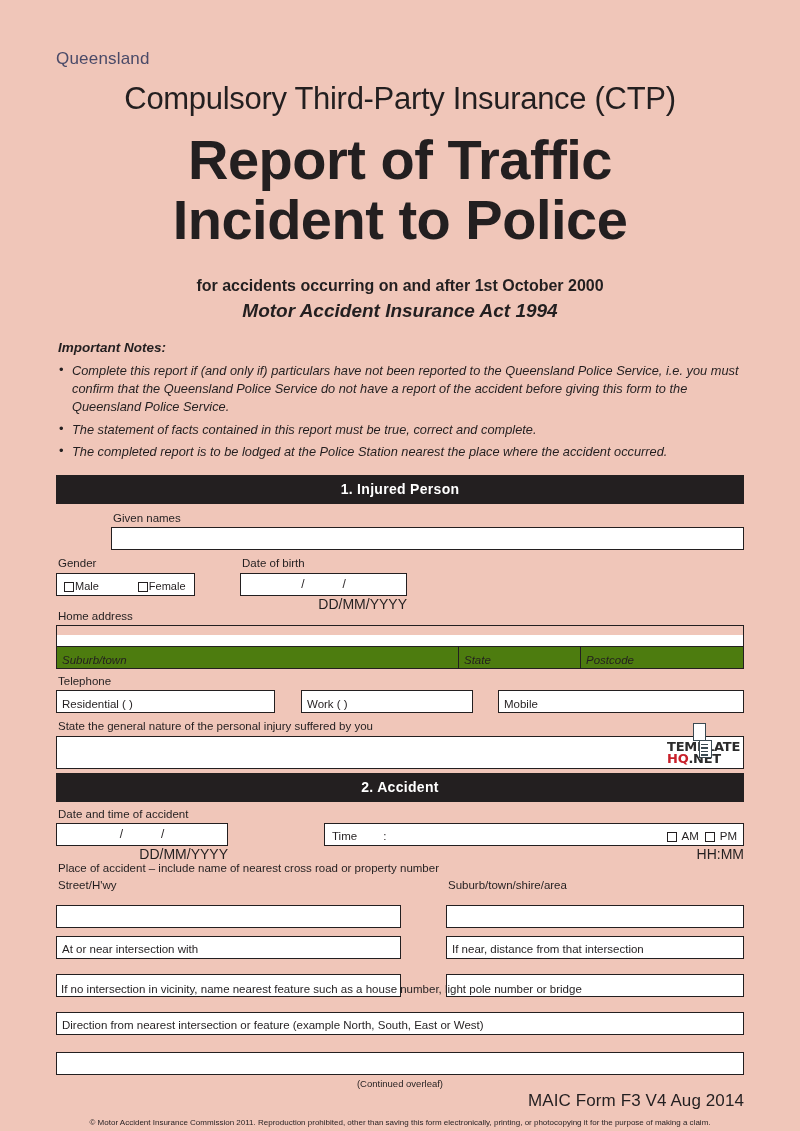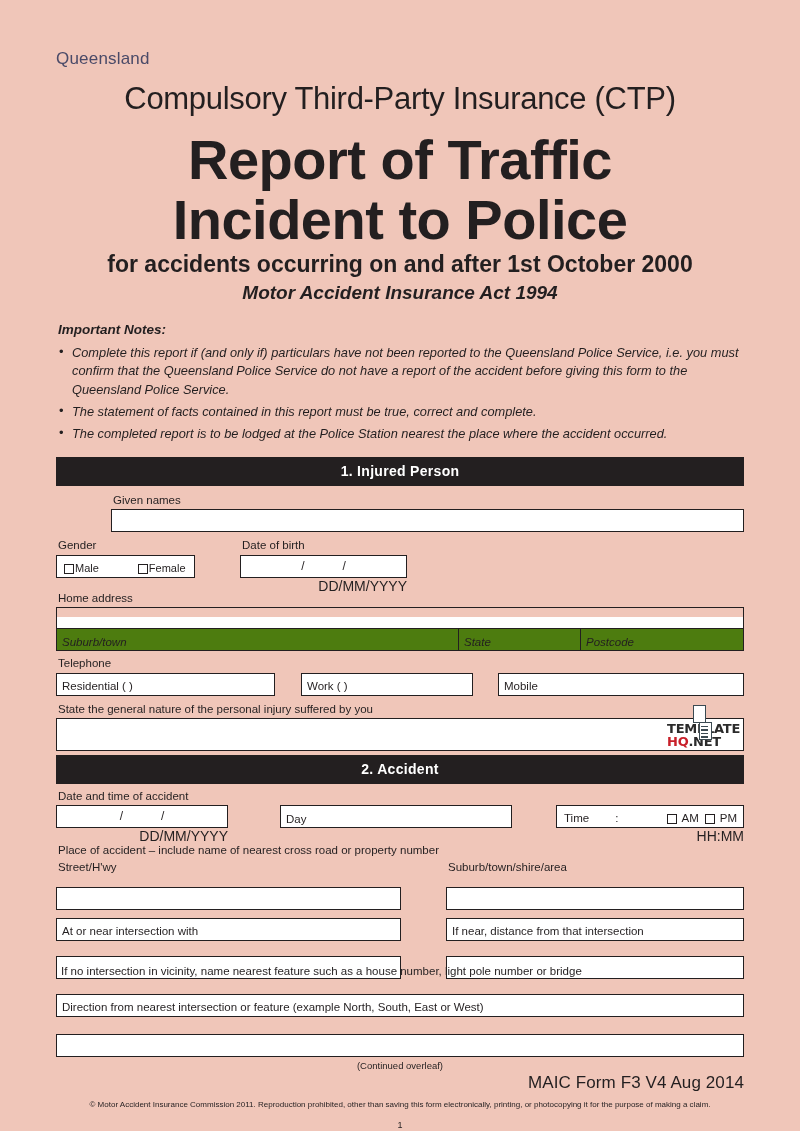--- a/index.html
+++ b/index.html
@@ -49,23 +49,24 @@
   .title-main {
     font-size: 56px;
     font-weight: bold;
     text-align: center;
     line-height: 1.08;
     letter-spacing: -0.5px;
     margin-top: 16px;
     color: #231f20;
   }
   .subtitle1 {
-    font-size: 23px;
-    font-weight: bold;
-    text-align: center;
+    font-size: 16px;
+    font-weight: bold;
+    text-align: center;
+    margin-top: 26px;
     line-height: 1.15;
   }
   .subtitle2 {
     font-size: 19px;
     font-weight: bold;
     font-style: italic;
     text-align: center;
     margin-top: 5px;
     line-height: 1.15;
   }
@@ -439,25 +440,20 @@
     <div class="flabel nomargin">Date and time of accident</div>
     <div class="row">
       <div style="width:172px;">
         <div class="fbox">
           <div class="slashes">//</div>
           <span class="inbox-label"></span>
         </div>
         <div class="sublabel">DD/MM/YYYY</div>
       </div>
       <div style="width:52px;"></div>
-      <div style="width:232px;">
-        <div class="fbox">
-          <span class="inbox-label">Day</span>
-        </div>
-      </div>
       <div style="width:44px;"></div>
       <div style="flex:1;">
         <div class="time-box">
           <span>Time</span>
           <span class="time-colon">:</span>
           <span class="time-spacer"></span>
           <span class="ampm">
             <span class="cbox"></span>
             <span>AM</span>
           </span>

